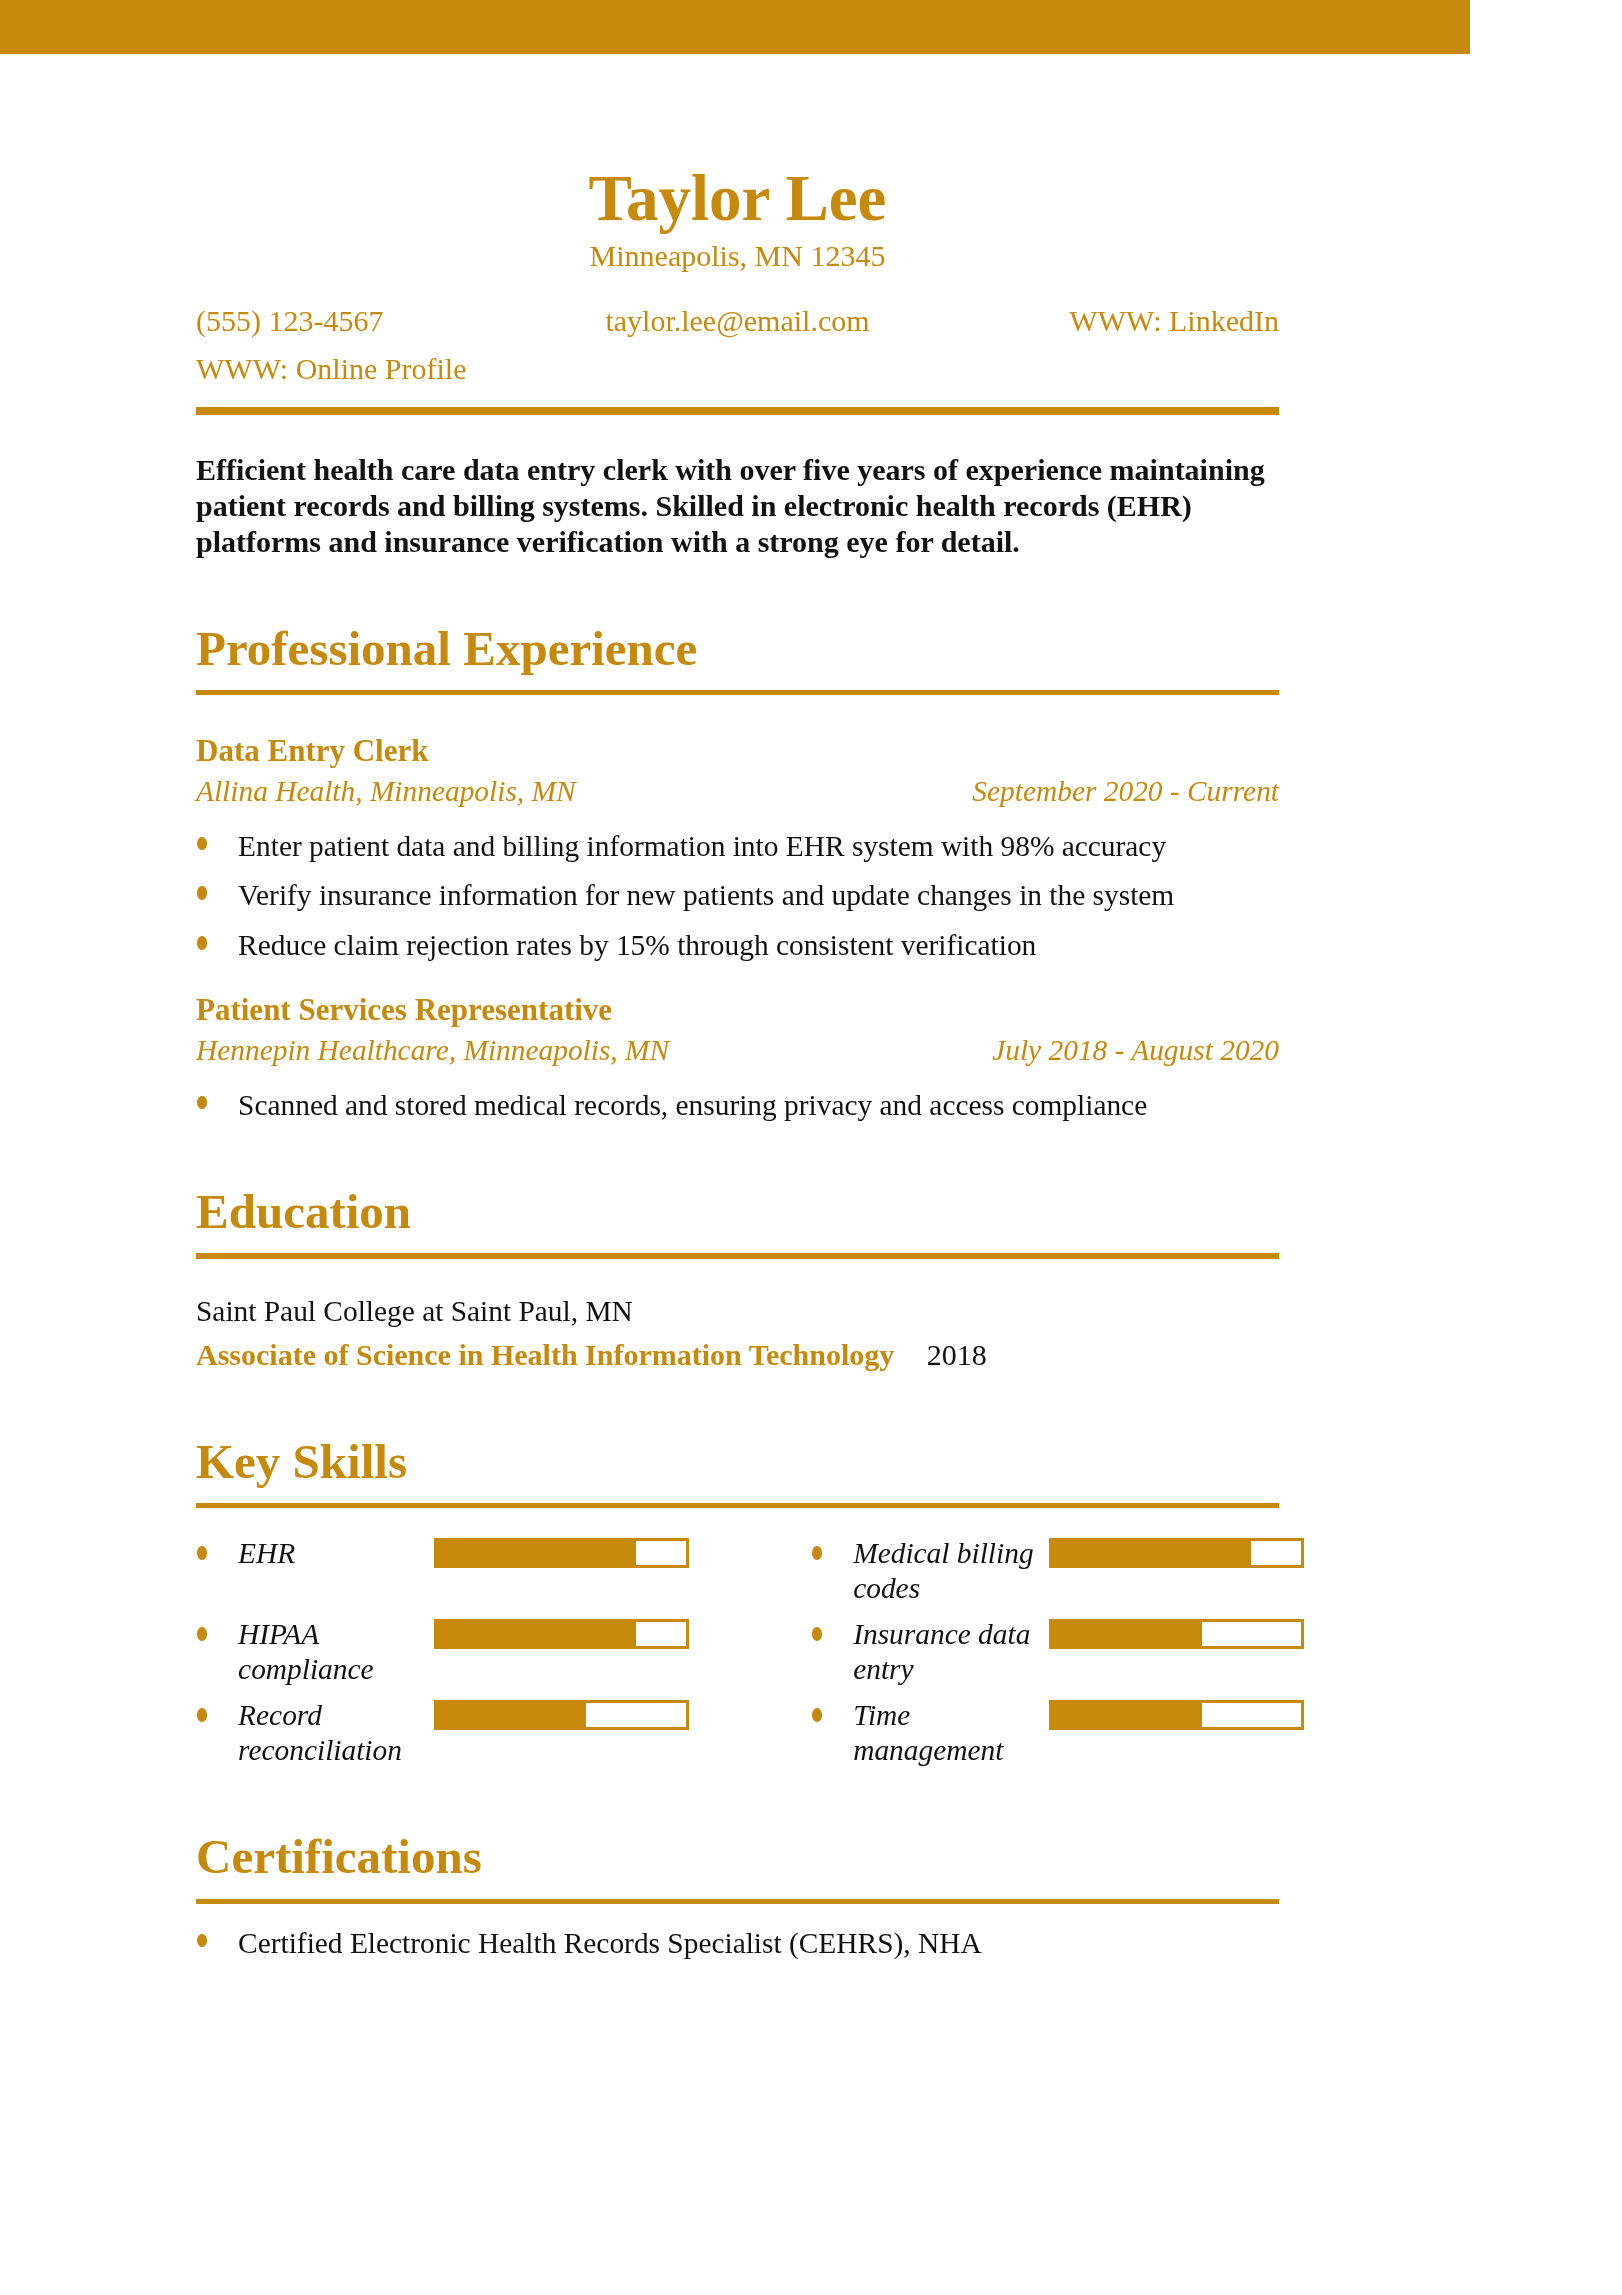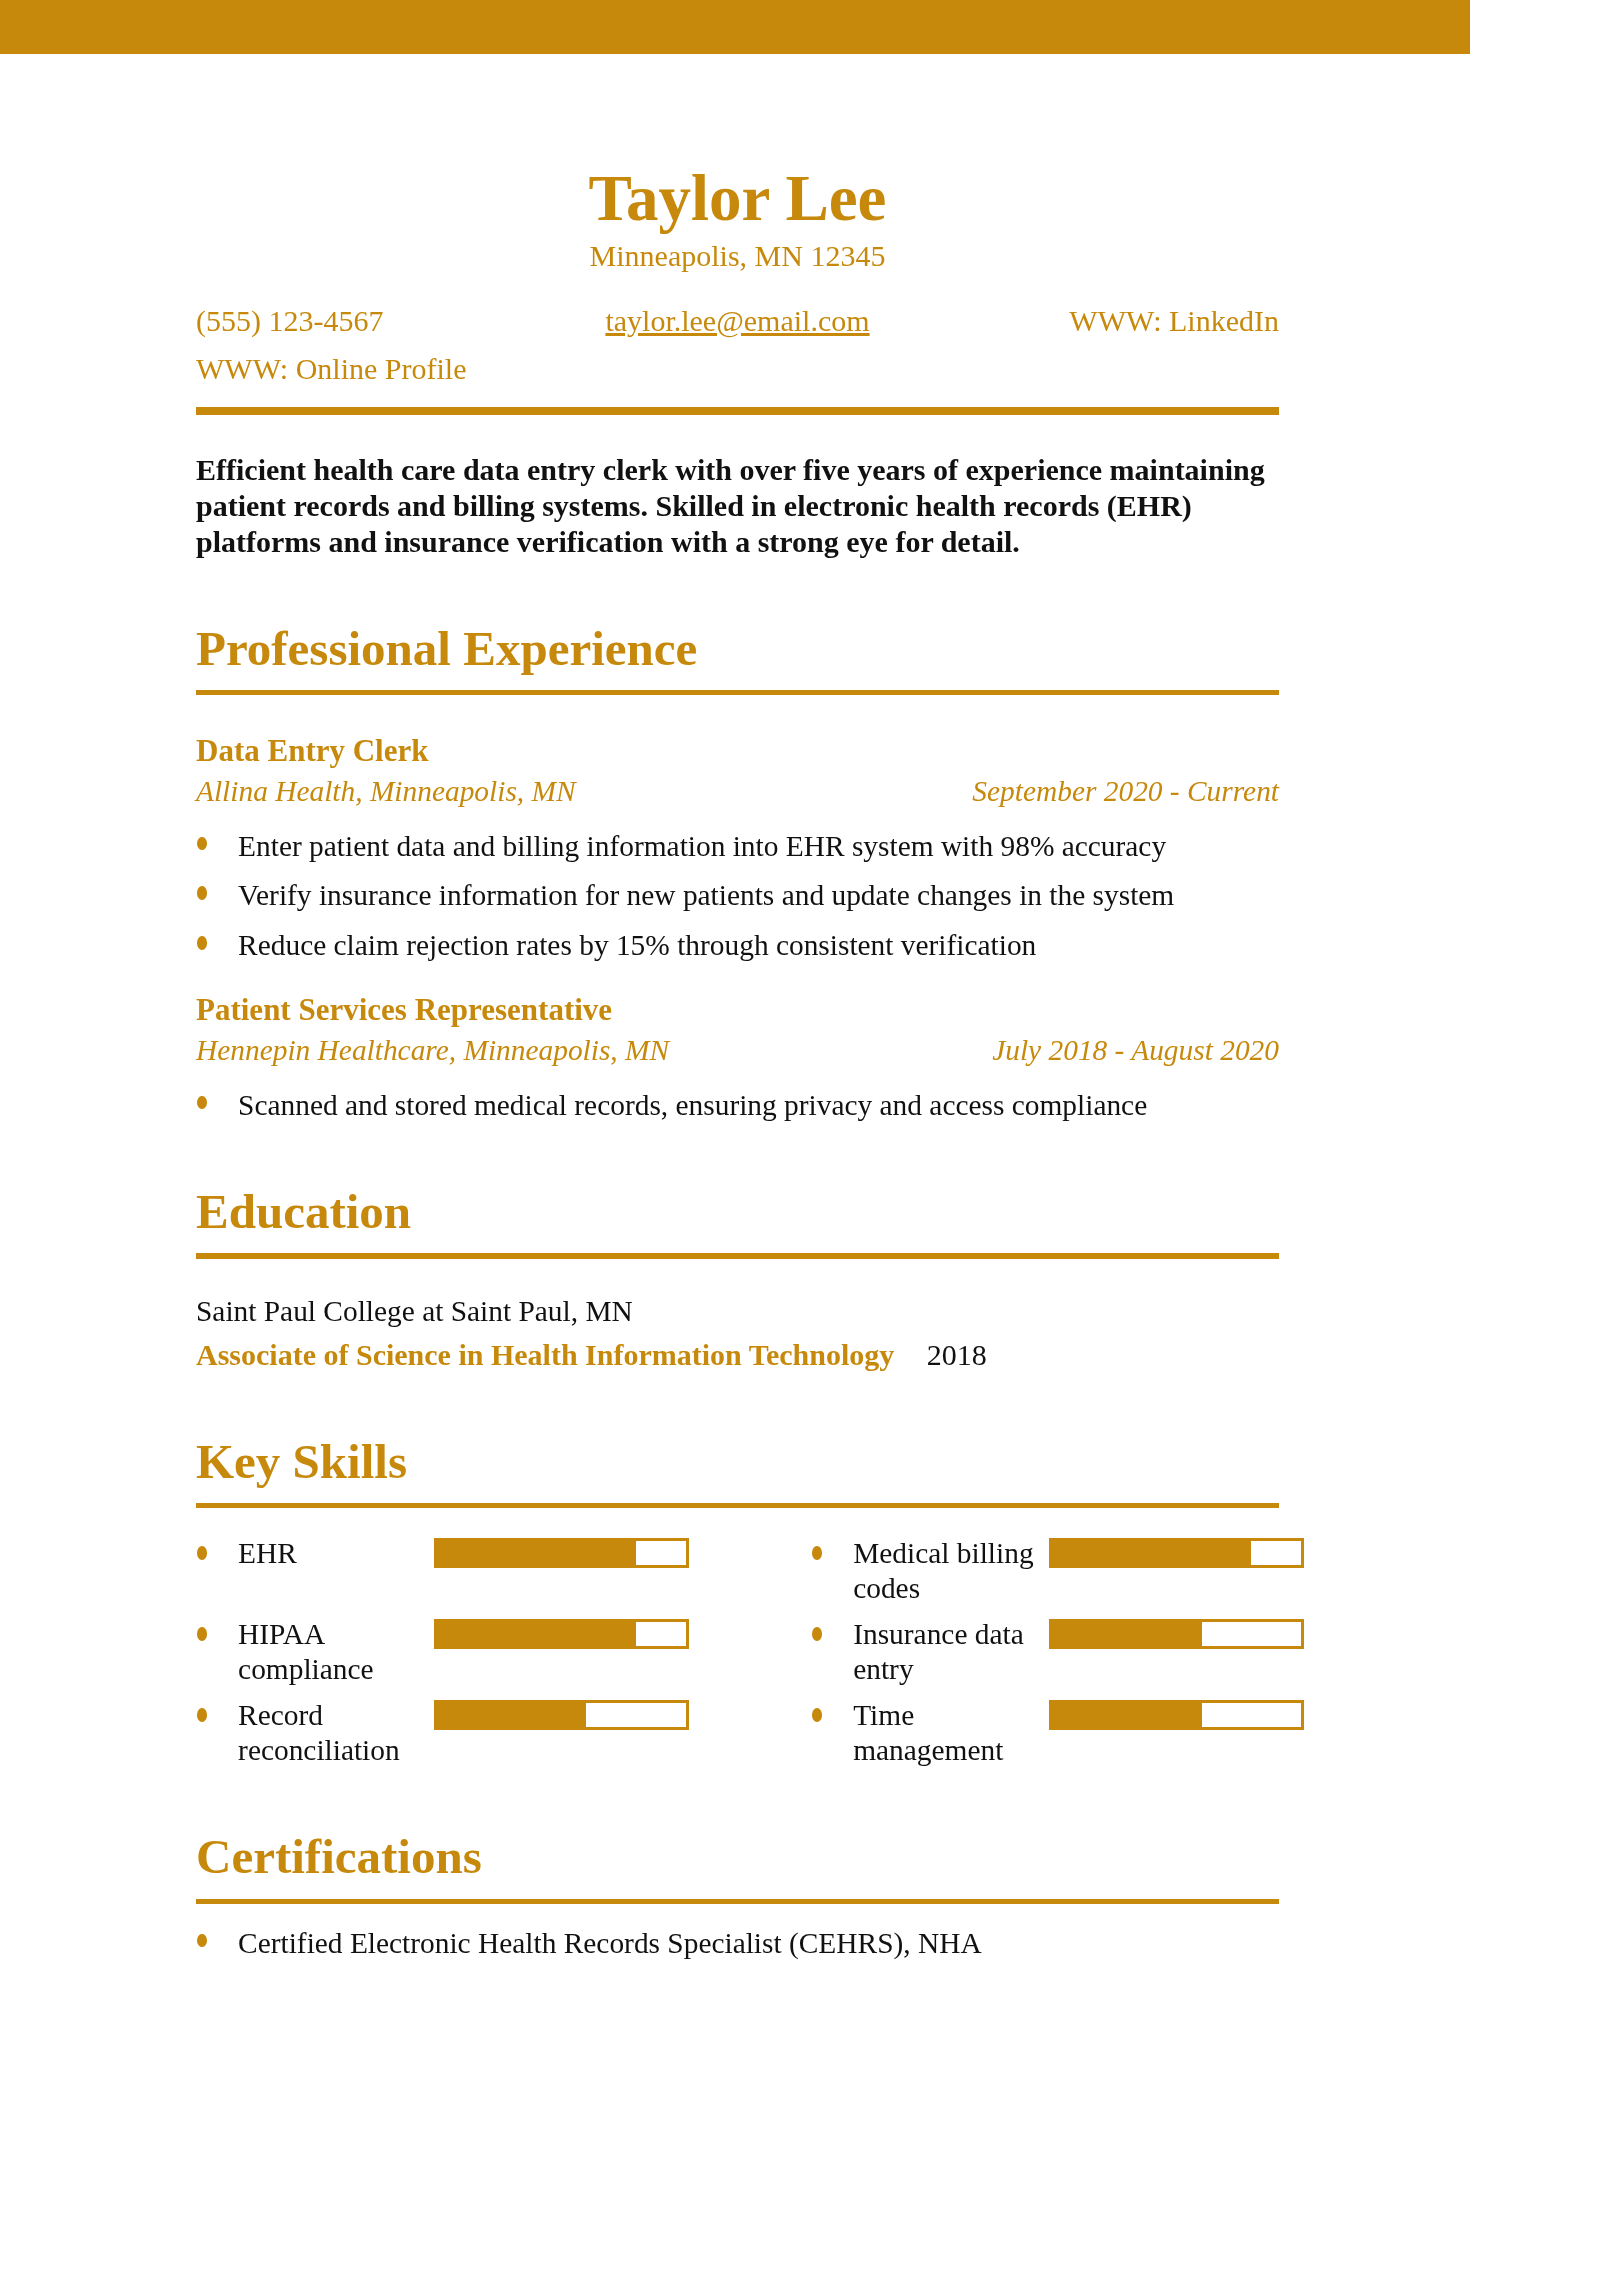--- a/index.html
+++ b/index.html
@@ -34,21 +34,21 @@
   }
   .contact-grid {
     margin-top: 31px;
     display: grid;
     grid-template-columns: 1fr 1fr 1fr;
     row-gap: 15px;
     font-size: 30px;
     color: var(--accent);
     line-height: 1.1;
   }
-  .contact-grid .c-mid { text-align: center; text-decoration: underline; }
+  .contact-grid .c-mid { text-align: center; }
   .contact-grid .c-right { text-align: right; }
   .divider { margin-top: 22px; height: 7.9px; background: var(--accent); }
 
   
   .summary {
     margin-top: 37px;
     font-size: 30px;
     font-weight: bold;
     line-height: 1.2;
     color: var(--ink);
@@ -98,20 +98,21 @@
 
   
   .skills-grid {
     margin-top: 27.5px;
     display: grid;
     grid-template-columns: 1fr 1fr 1fr;
     grid-template-rows: repeat(3, auto);
     grid-auto-flow: column;
     column-gap: 122px;
     row-gap: 10.5px;
+    font-style: italic;
   }
   .skill-item { display: flex; align-items: flex-start; }
   .skill-item .dot { margin-top: 10.5px; }
   .skill-label {
     margin-left: 31px;
     width: 196px;
     font-size: 29.4px;
     line-height: 1.2;
     color: var(--ink);
   }

